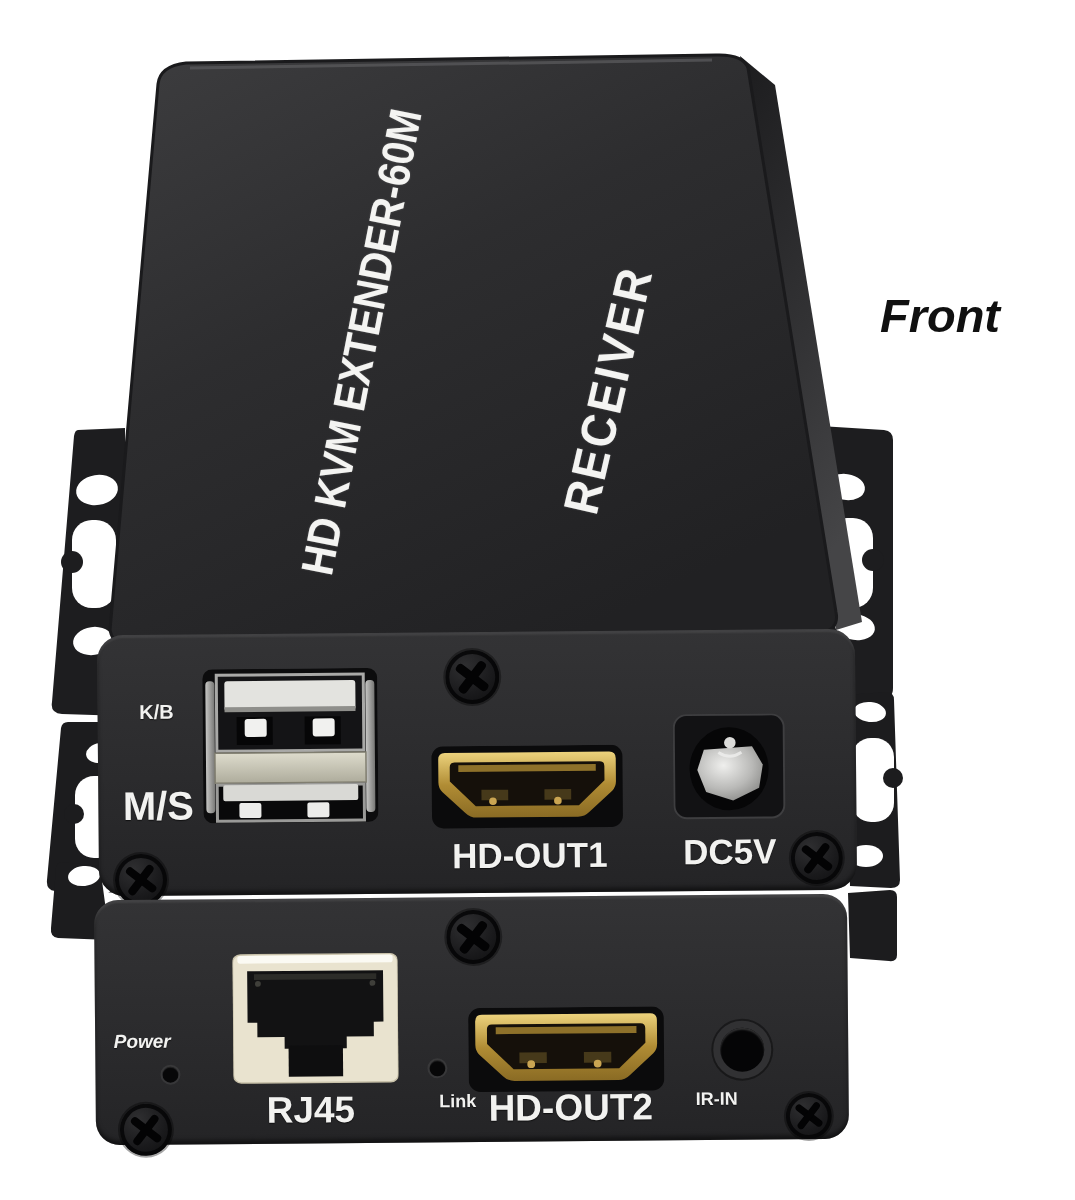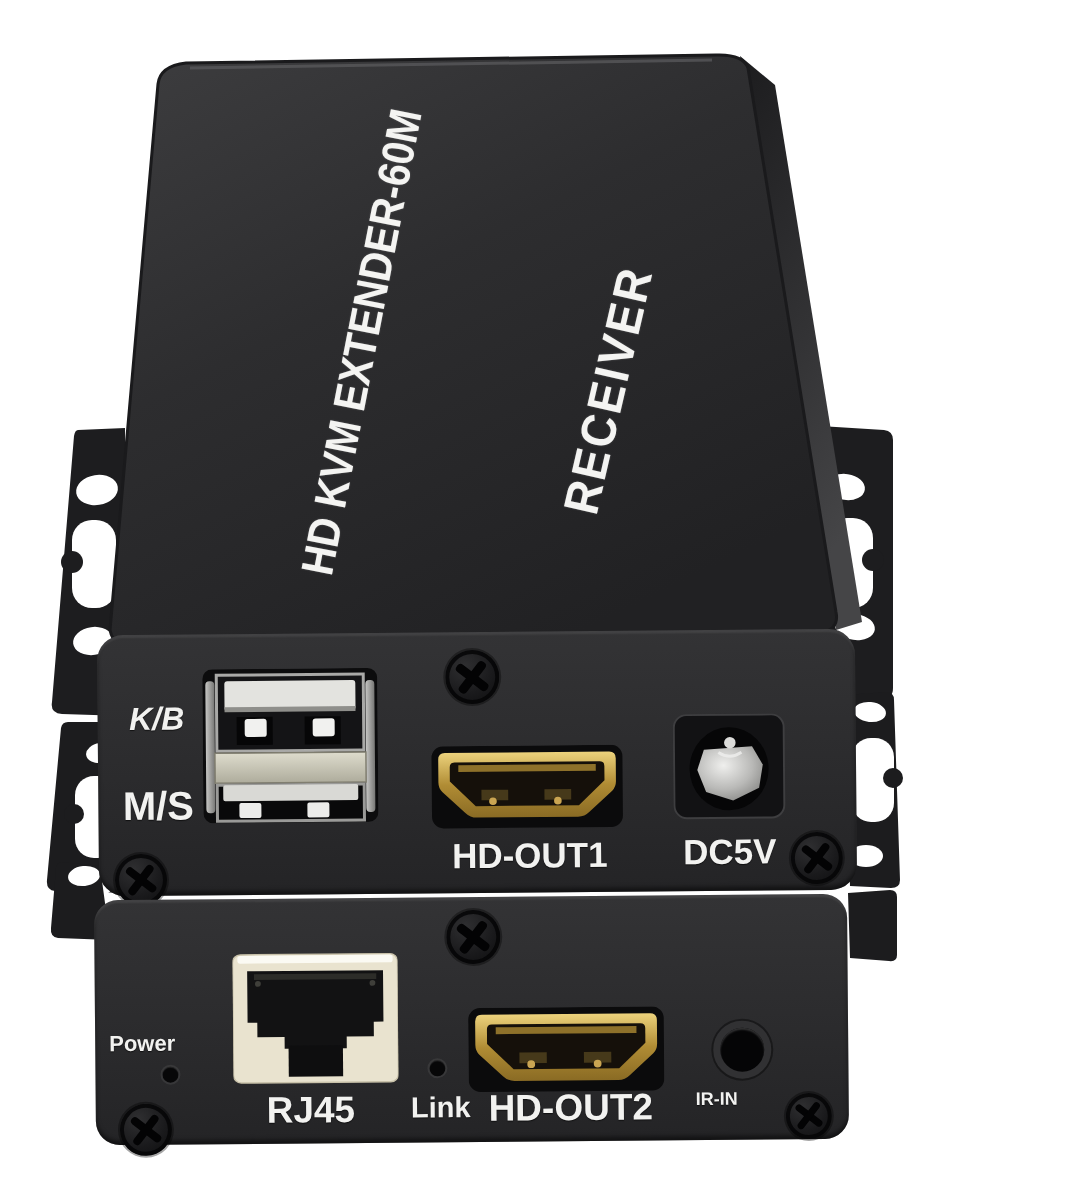--- a/index.html
+++ b/index.html
@@ -104,24 +104,25 @@
     </g>
 
     <polygon points="740,56 775,85 862,622 836,630" fill="url(#sideGrad)"></polygon>
     <path d="M 186,63 L 716,55 Q 743,54 748,68 L 836,612 Q 840,632 816,633 L 142,649 Q 114,651 110,630 L 158,84 Q 160,66 186,63 Z" fill="url(#boxGrad)" stroke="#1a1a1c" stroke-width="3"></path>
     <path d="M 190,68 L 712,60" stroke="#57575a" stroke-width="3" fill="none" opacity="0.8"></path>
   </svg>
 
   <div class="top-text model">HD KVM EXTENDER-60M</div>
   <div class="top-text role">RECEIVER</div>
 
+  <div class="view-label front">Front</div>
 
   <div class="panel front-panel">
 
-    <div class="port-label" style="left:14px;top:66px;width:90px;font-size:32px;font-style:italic;">K/B</div>
+    <div class="port-label" style="left:14px;top:66px;width:90px;font-size:20px;">K/B</div>
     <div class="port-label" style="left:15px;top:149px;width:90px;font-size:40px;">M/S</div>
 
     <svg class="p-abs" style="left:105px;top:35px;" width="175" height="154" viewBox="0 0 175 154">
       <defs>
         <linearGradient id="railGrad" x1="0" y1="0" x2="1" y2="0">
           <stop offset="0" stop-color="#c6c6c4"></stop>
             <stop offset="1" stop-color="#777775"></stop>
         </linearGradient>
         <linearGradient id="barGrad" x1="0" y1="0" x2="0" y2="1">
           <stop offset="0" stop-color="#dedccd"></stop>
@@ -202,36 +203,36 @@
       </div>
   </div>
 
   <div class="panel back-panel">
 
     <div class="screw" style="left:352px;top:13px;width:54px;height:54px;">
         <div class="bar b1"></div>
         <div class="bar b2"></div>
       </div>
 
-    <div class="port-label" style="left:-8px;top:131px;width:110px;font-size:22px;">Power</div>
+    <div class="port-label" style="left:-8px;top:131px;width:110px;font-size:19px;font-style:italic;">Power</div>
     <div class="led" style="left:67px;top:167px;"></div>
 
     <svg class="p-abs" style="left:138px;top:52px;" width="165" height="134" viewBox="0 0 170 138">
       <rect x="0" y="4" width="170" height="132" rx="8" fill="#e9e3cf" stroke="#c8c1a9" stroke-width="1.5"></rect>
       <rect x="5" y="5" width="160" height="8" rx="3" fill="#fbfaf3"></rect>
       <path d="M 15,21 H 155 V 74 H 145 V 89 H 117 V 101 H 53 V 89 H 25 V 74 H 15 Z" fill="#121213"></path>
       <rect x="57" y="98" width="56" height="32" fill="#0e0e0f"></rect>
       <rect x="22" y="24" width="126" height="6" fill="#2c2c28"></rect>
       <circle cx="26" cy="34" r="3" fill="#3f3f3a"></circle>
       <circle cx="144" cy="34" r="3" fill="#3f3f3a"></circle>
     </svg>
     <div class="port-label" style="left:145px;top:191px;width:140px;font-size:37px;">RJ45</div>
 
     <div class="led" style="left:334px;top:163px;"></div>
-    <div class="port-label" style="left:305px;top:194px;width:80px;font-size:29px;">Link</div>
+    <div class="port-label" style="left:322px;top:194px;width:80px;font-size:18px;">Link</div>
 
     <svg class="p-abs" style="left:373px;top:111px;" width="196" height="86" viewBox="0 0 200 88">
       <rect x="0" y="0" width="200" height="86" rx="12" fill="#0b0b0c"></rect>
       <path d="M 14,7 H 186 Q 193,7 193,14 V 38 Q 193,44 189,48 L 165,70 Q 160,75 153,75 H 47 Q 40,75 35,70 L 11,48 Q 7,44 7,38 V 14 Q 7,7 14,7 Z" fill="url(#goldGrad)"></path>
       <path d="M 24,17 H 176 Q 181,17 181,22 V 37 L 154,63 H 46 L 19,37 V 22 Q 19,17 24,17 Z" fill="#15100a"></path>
       <rect x="28" y="20" width="144" height="7" fill="#9b7c2e" opacity="0.9"></rect>
       <rect x="52" y="46" width="28" height="11" fill="#46391a"></rect>
       <rect x="118" y="46" width="28" height="11" fill="#46391a"></rect>
       <circle cx="64" cy="58" r="4" fill="#caa552"></circle>
       <circle cx="132" cy="58" r="4" fill="#caa552"></circle>

